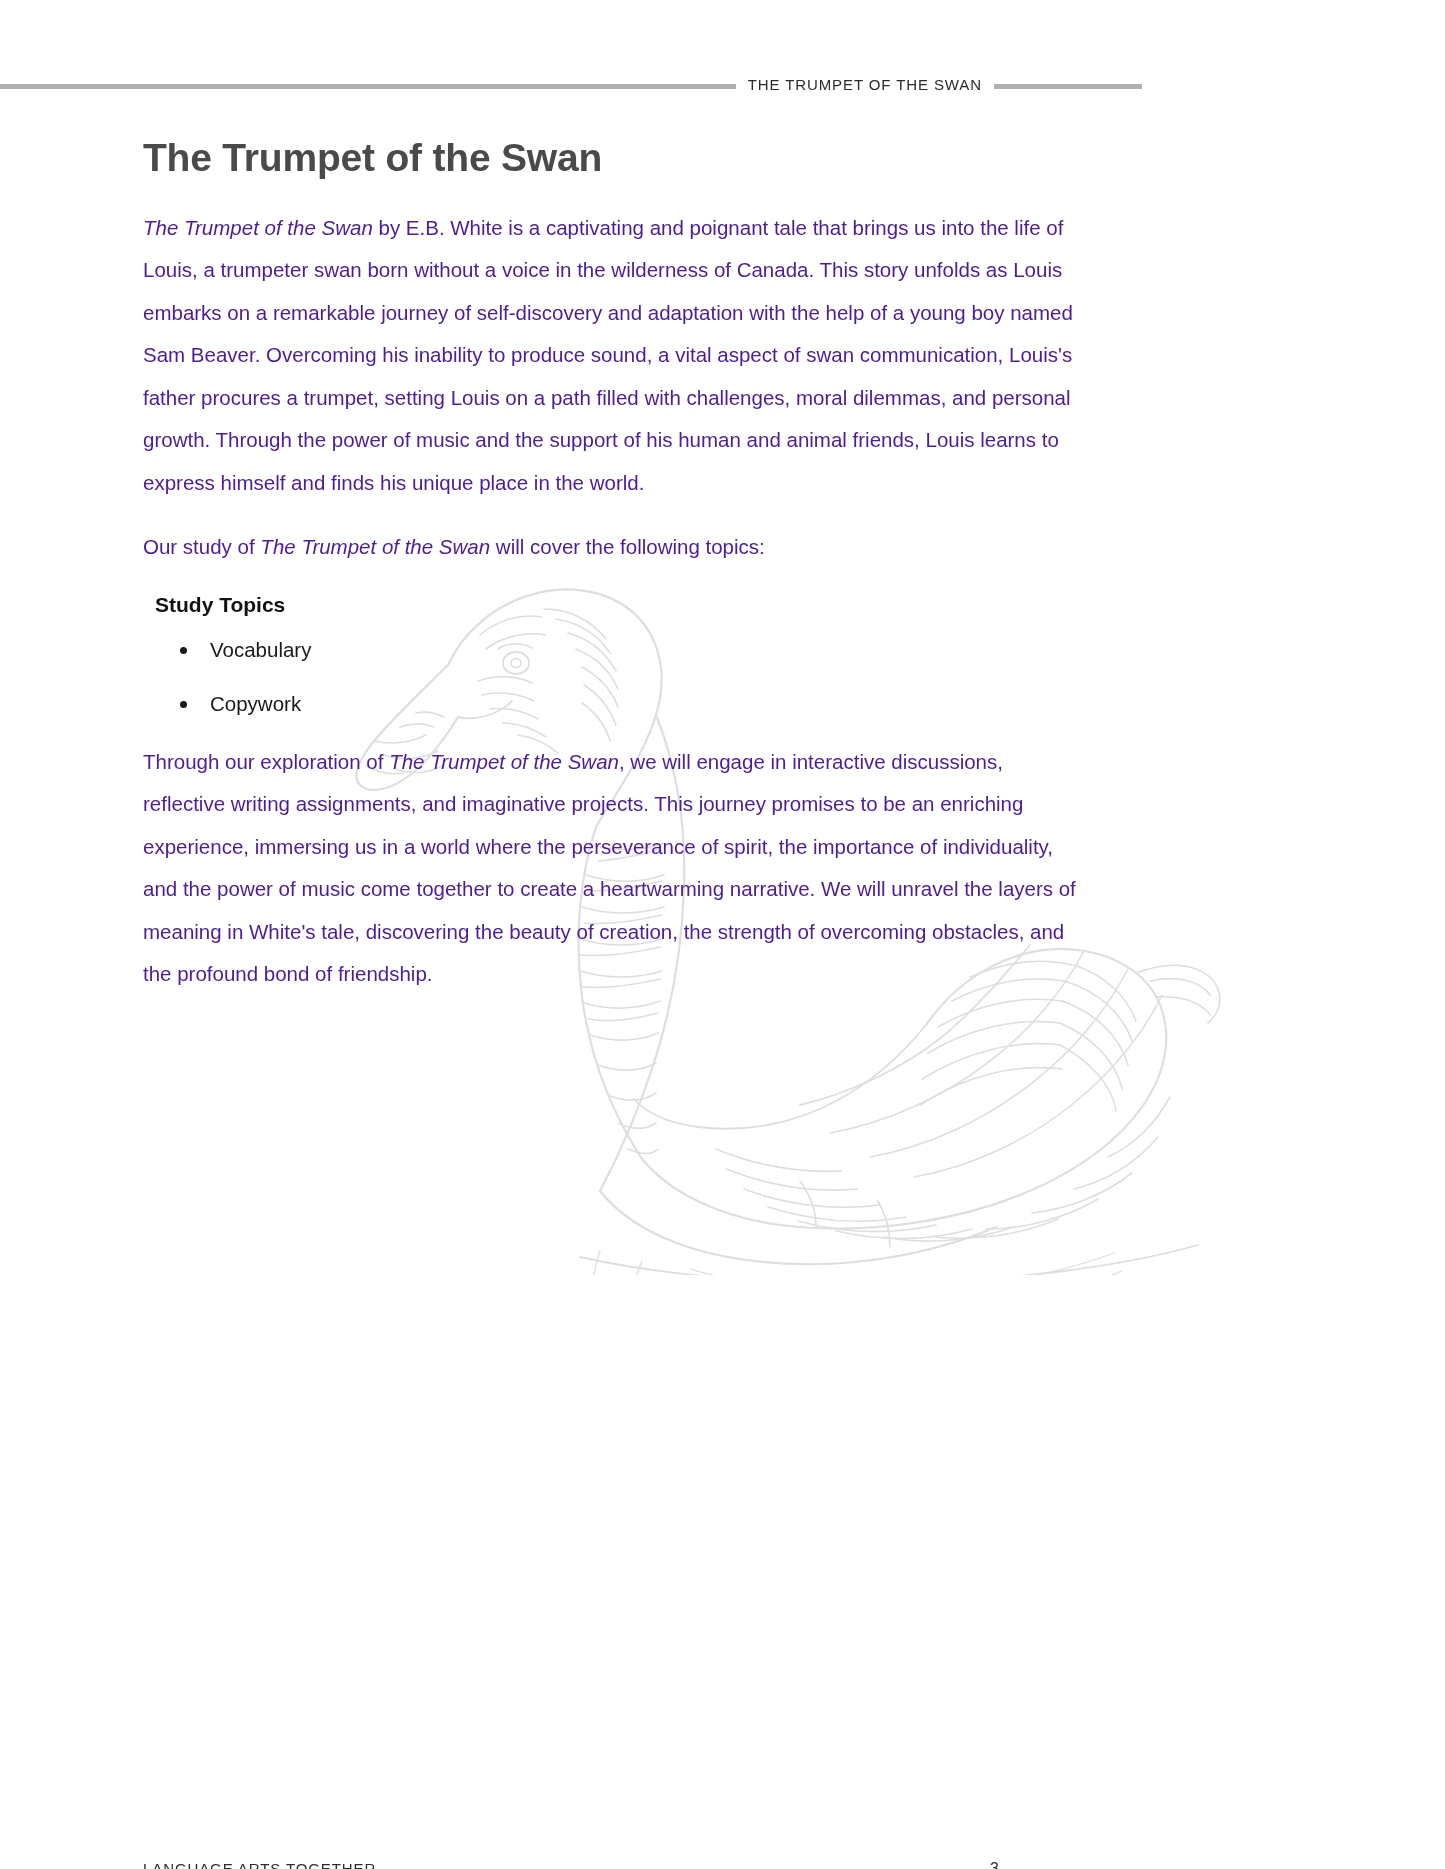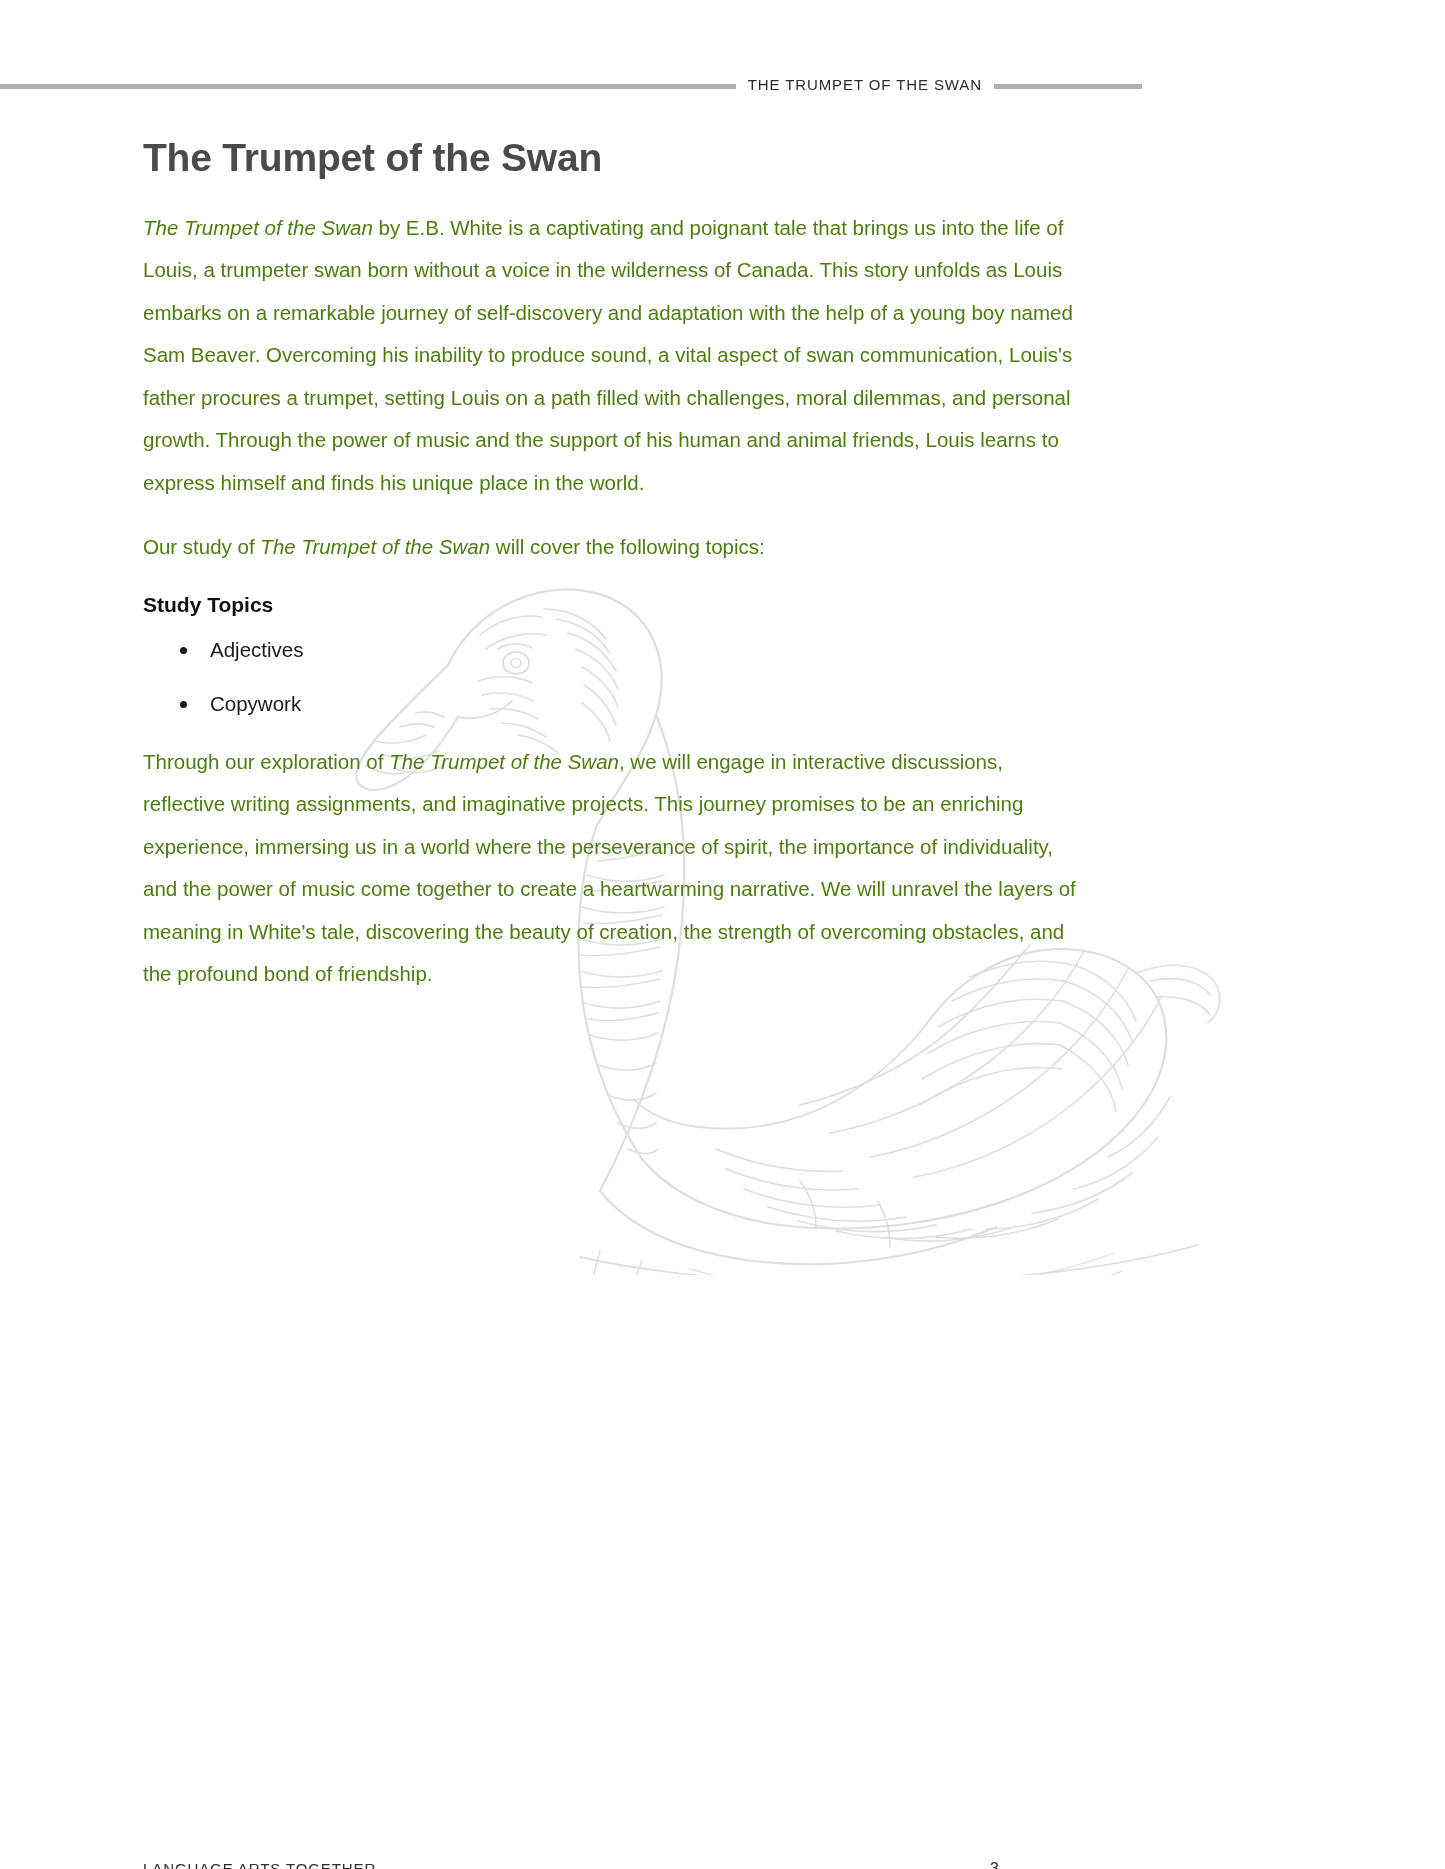--- a/index.html
+++ b/index.html
@@ -86,31 +86,31 @@
     color: #4a4a4a;
     margin: 0 0 26px 0;
     letter-spacing: -0.2px;
     line-height: 1.15;
   }
 
   p.body-para {
     font-size: 20.5px;
     line-height: 42.5px;
     margin: 0 0 22px 0;
-    color: #4d7c0f;
+    color: #4c1d95;
     font-weight: 400;
   }
 
   .ital { font-style: italic; }
 
   h2.sub-head {
     font-size: 21px;
     font-weight: bold;
     color: #111111;
-    margin: 0 0 18px 0;
+    margin: 0 0 18px 12px;
     line-height: 1.3;
   }
 
   ul.topic-list {
     list-style: none;
     margin: 0 0 22px 0;
     padding: 0;
   }
   ul.topic-list li {
     position: relative;
@@ -310,21 +310,21 @@
 
     <p class="body-para"><span class="ital">The Trumpet of the Swan</span><span> by E.B. White is a captivating and poignant tale that brings us into the life of Louis, a trumpeter swan born without a voice in the wilderness of Canada. This story unfolds as Louis embarks on a remarkable journey of self-discovery and adaptation with the help of a young boy named Sam Beaver. Overcoming his inability to produce sound, a vital aspect of swan communication, Louis's father procures a trumpet, setting Louis on a path filled with challenges, moral dilemmas, and personal growth. Through the power of music and the support of his human and animal friends, Louis learns to express himself and finds his unique place in the world.</span></p>
 
     <p class="body-para"><span>Our study of </span><span class="ital">The Trumpet of the Swan</span><span> will cover the following topics:</span></p>
 
     <h2 class="sub-head">Study Topics</h2>
 
     <ul class="topic-list">
       <li>
         <span class="bullet-dot"></span>
-        <span>Adjectives</span>
+        <span>Vocabulary</span>
       </li>
       <li>
         <span class="bullet-dot"></span>
         <span>Copywork</span>
       </li>
     </ul>
 
     <p class="body-para para-block-last"><span>Through our exploration of </span><span class="ital">The Trumpet of the Swan</span><span>, we will engage in interactive discussions, reflective writing assignments, and imaginative projects. This journey promises to be an enriching experience, immersing us in a world where the perseverance of spirit, the importance of individuality, and the power of music come together to create a heartwarming narrative. We will unravel the layers of meaning in White's tale, discovering the beauty of creation, the strength of overcoming obstacles, and the profound bond of friendship.</span></p>
 
   </div>

